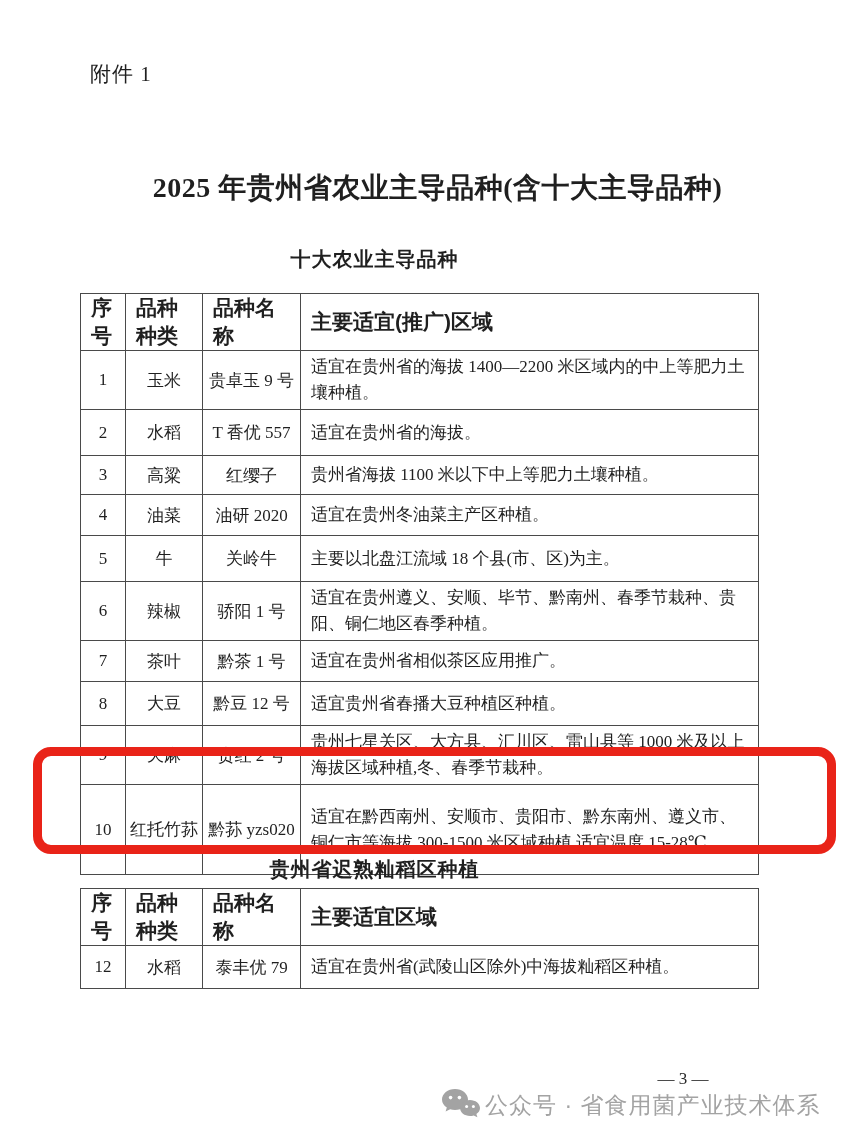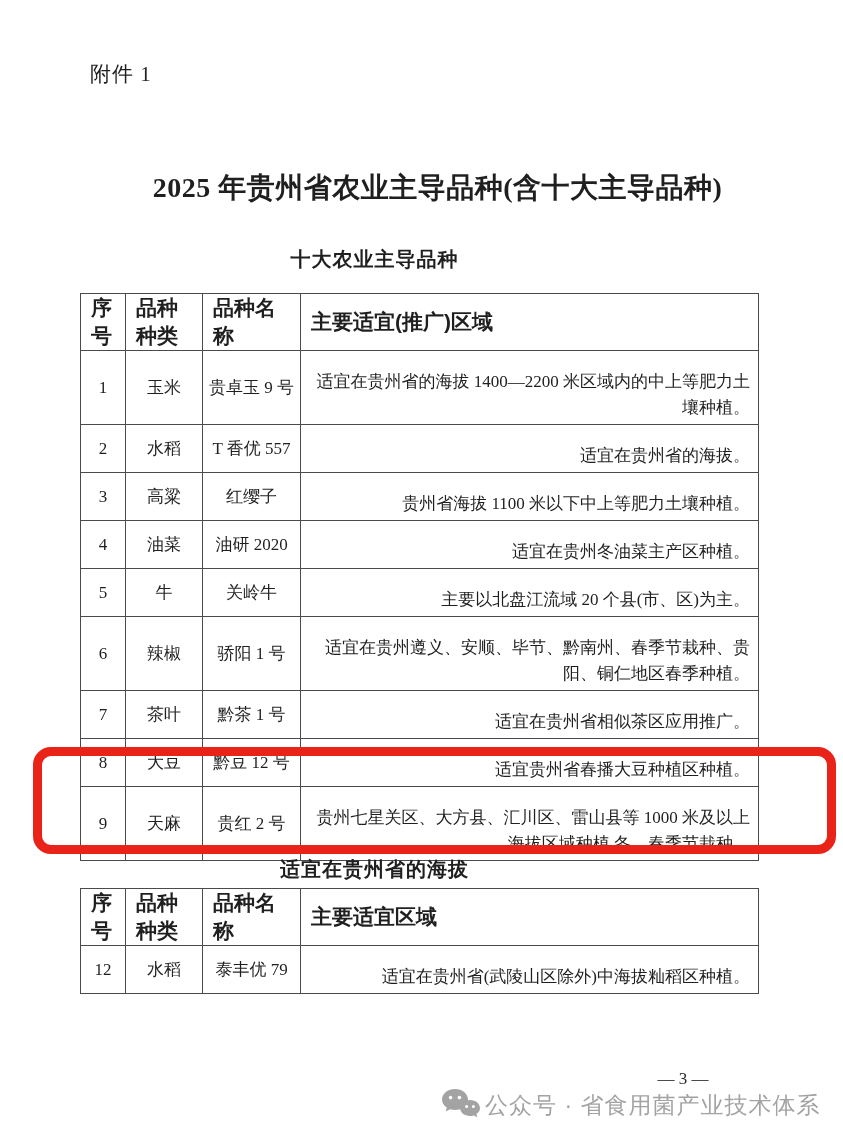--- a/index.html
+++ b/index.html
@@ -42,21 +42,21 @@
   }
   .doc th{
     font-family:"Liberation Sans","DejaVu Sans",sans-serif;
     font-weight:700;font-size:21px;height:40px;text-align:left;
     padding:0 10px;
   }
   .doc td{
     font-size:17px;text-align:center;vertical-align:middle;padding:0 2px;
   }
   .doc td.region{
-    text-align:right;padding:18px 8px 3px 10px;line-height:26px;
+    text-align:left;padding:3px 8px 3px 10px;line-height:26px;
   }
   .col-no{width:45px;}
   .col-cat{width:77px;}
   .col-name{width:98px;}
   .col-region{width:458px;}
   .red-box{
     position:absolute;left:33px;top:747px;width:785px;height:89px;
     border:9px solid var(--highlight-red);border-radius:18px;
     z-index:5;pointer-events:none;background:transparent;
   }
@@ -121,21 +121,21 @@
       <tr style="height:41px">
         <td>4</td>
         <td>油菜</td>
         <td>油研 2020</td>
         <td class="region">适宜在贵州冬油菜主产区种植。</td>
       </tr>
       <tr style="height:46px">
         <td>5</td>
         <td>牛</td>
         <td>关岭牛</td>
-        <td class="region">主要以北盘江流域 20 个县(市、区)为主。</td>
+        <td class="region">主要以北盘江流域 18 个县(市、区)为主。</td>
       </tr>
       <tr style="height:53px">
         <td>6</td>
         <td>辣椒</td>
         <td>骄阳 1 号</td>
         <td class="region">适宜在贵州遵义、安顺、毕节、黔南州、春季节栽种、贵阳、铜仁地区春季种植。</td>
       </tr>
       <tr style="height:41px">
         <td>7</td>
         <td>茶叶</td>
@@ -147,26 +147,32 @@
         <td>大豆</td>
         <td>黔豆 12 号</td>
         <td class="region">适宜贵州省春播大豆种植区种植。</td>
       </tr>
       <tr style="height:53px">
         <td>9</td>
         <td>天麻</td>
         <td>贵红 2 号</td>
         <td class="region">贵州七星关区、大方县、汇川区、雷山县等 1000 米及以上海拔区域种植,冬、春季节栽种。</td>
       </tr>
+      <tr style="height:90px">
+        <td>10</td>
+        <td>红托竹荪</td>
+        <td>黔荪 yzs020</td>
+        <td class="region">适宜在黔西南州、安顺市、贵阳市、黔东南州、遵义市、铜仁市等海拔 300-1500 米区域种植,适宜温度 15-28℃。</td>
+      </tr>
     </tbody>
   </table>
 
   <div class="red-box"></div>
 
-  <h2 class="sec-title t2">适宜在贵州省的海拔</h2>
+  <h2 class="sec-title t2">贵州省迟熟籼稻区种植</h2>
 
   <table class="doc pos2">
     <colgroup>
       <col class="col-no">
         <col class="col-cat">
         <col class="col-name">
         <col class="col-region">
     </colgroup>
     <thead>
       <tr>

